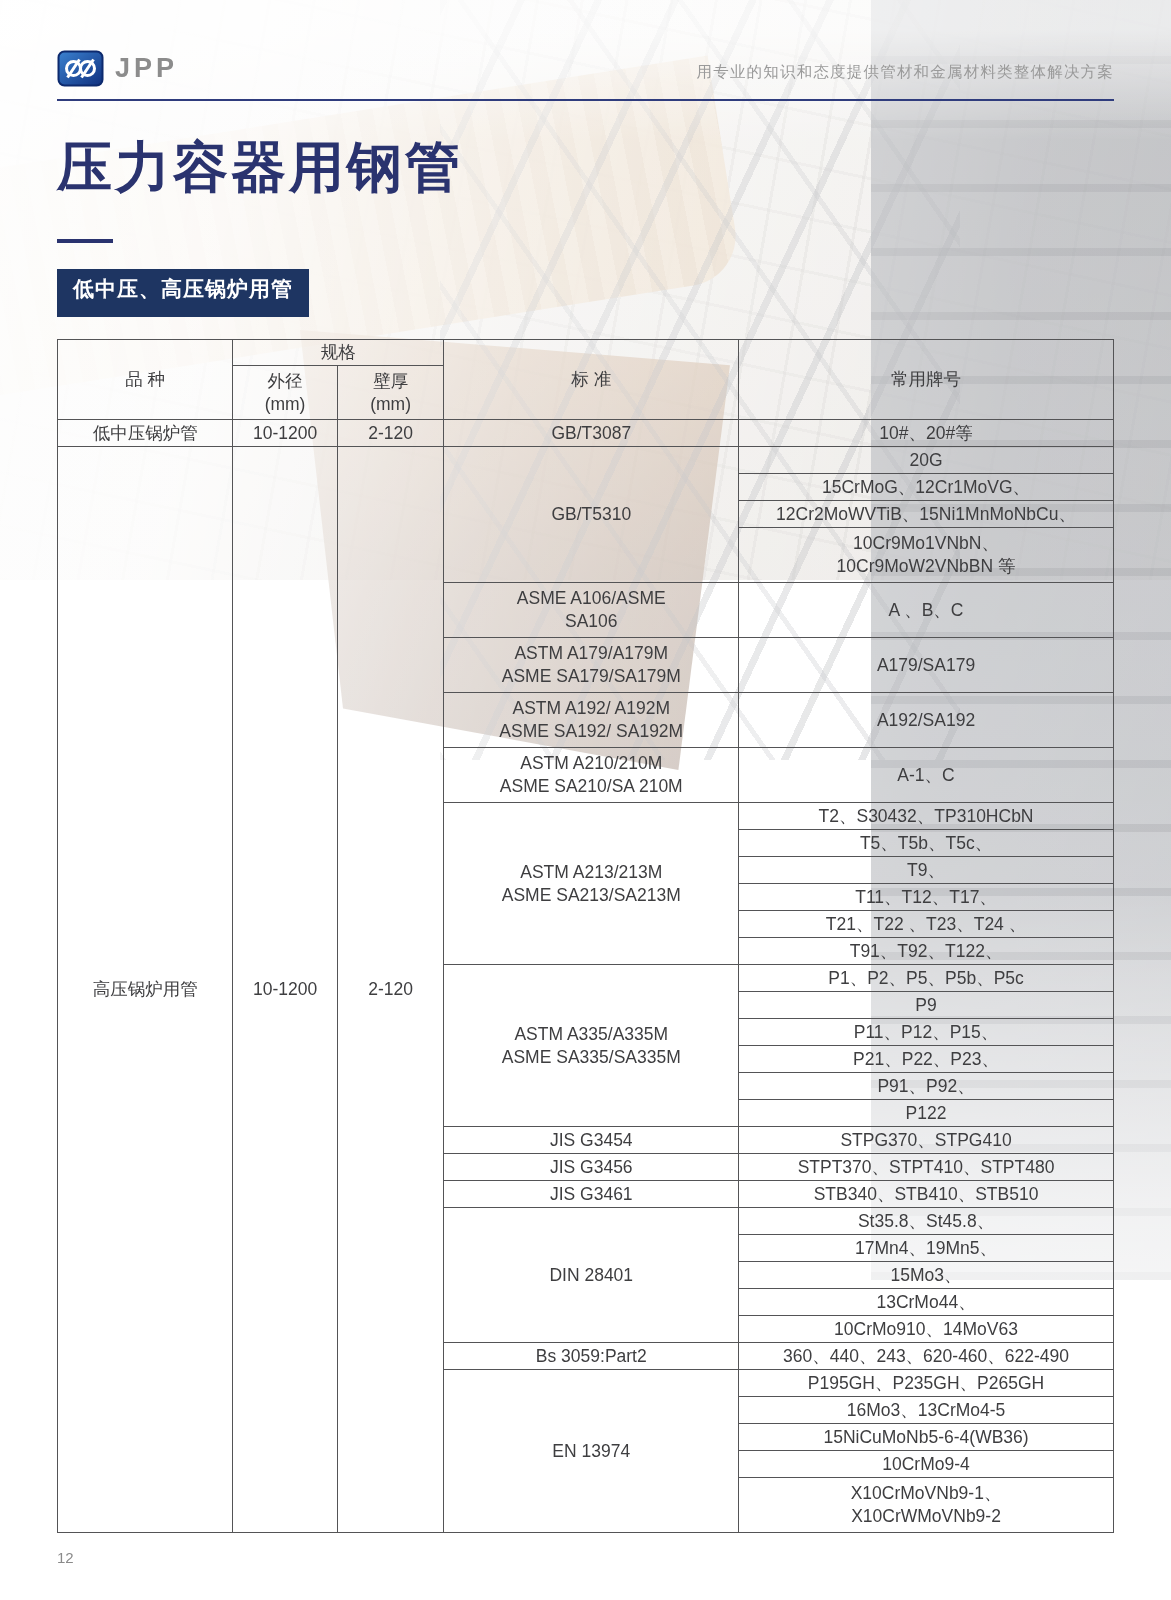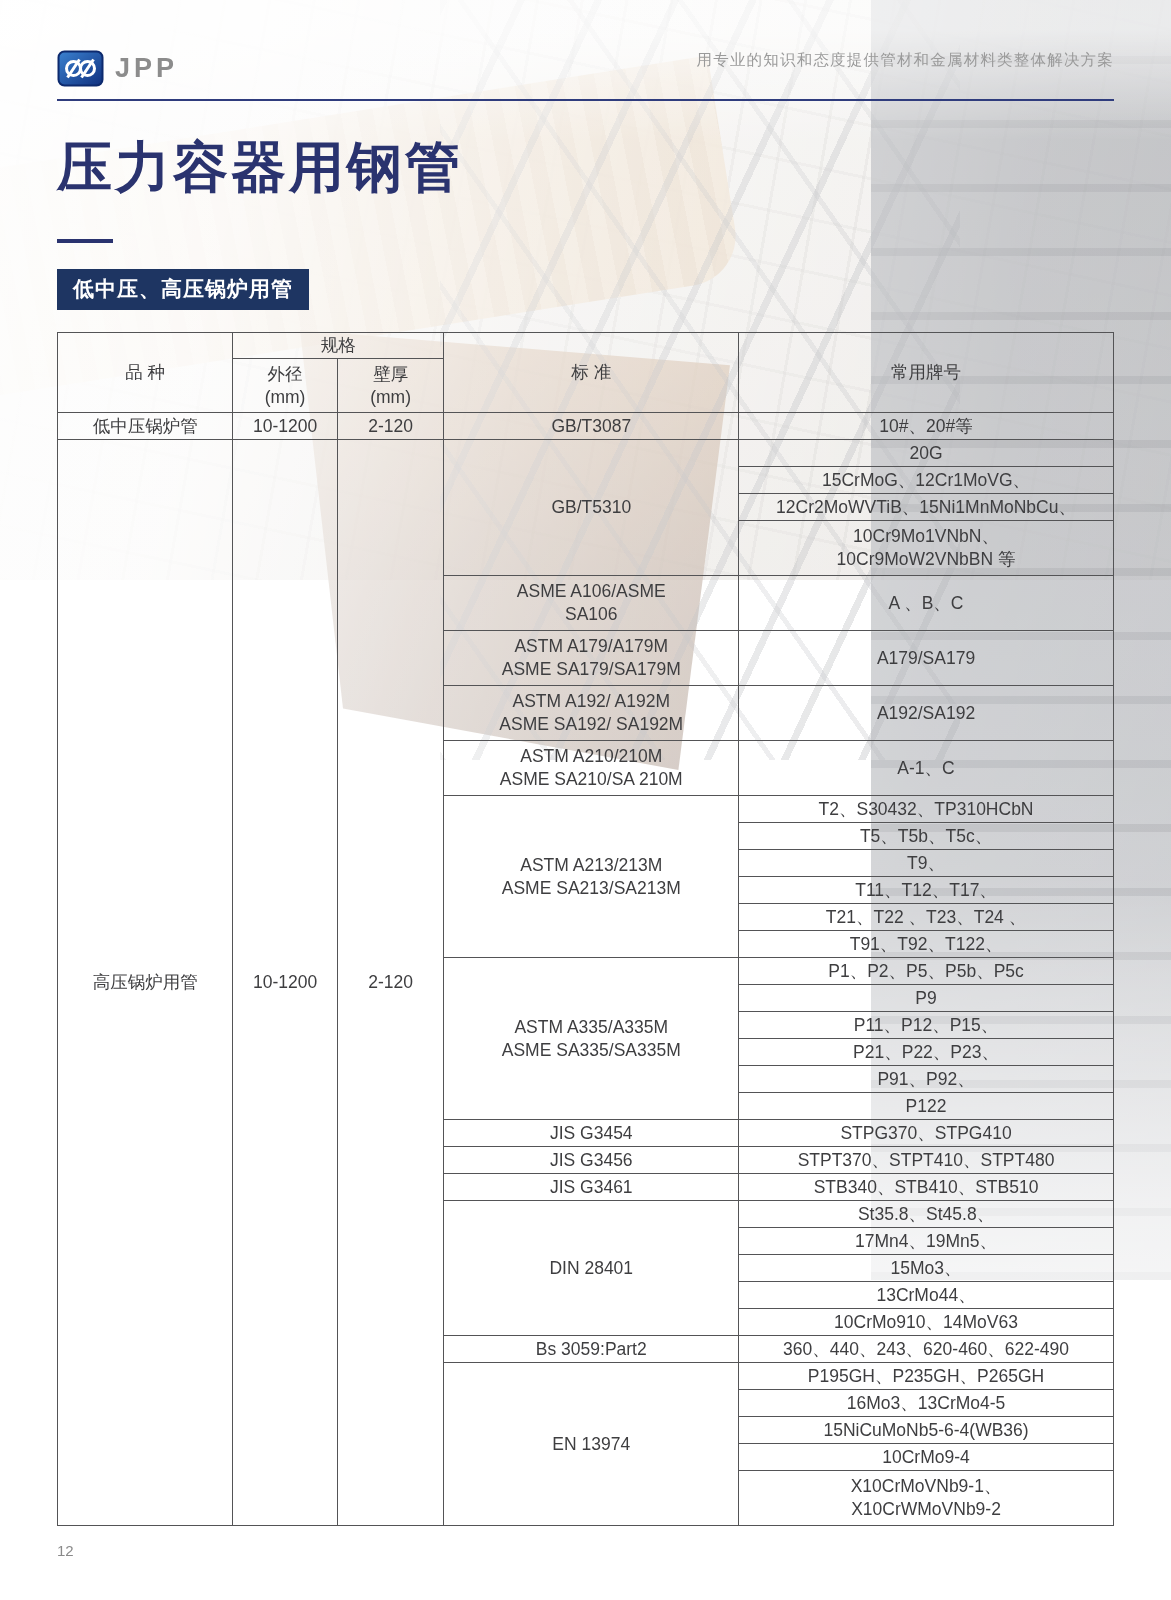--- a/index.html
+++ b/index.html
@@ -45,37 +45,37 @@
   .bg .veil{
     position:absolute;inset:0;
     background:
       linear-gradient(180deg, rgba(255,255,255,.20) 0 55%, rgba(255,255,255,.72) 76%, #ffffff 96%),
       linear-gradient(102deg, rgba(255,255,255,.97) 0%, rgba(255,255,255,.90) 18%, rgba(255,255,255,.66) 40%, rgba(255,255,255,.40) 72%, rgba(255,255,255,.32) 100%),
       linear-gradient(180deg, rgba(255,255,255,.65) 0 30px, rgba(255,255,255,0) 140px);
   }
   
   .content{position:relative;z-index:1;padding:0 57px;}
   header{
-    display:flex;justify-content:space-between;align-items:flex-start;
+    display:flex;justify-content:space-between;align-items:flex-end;
     padding-top:50px;padding-bottom:12px;
     border-bottom:2px solid #2f3c7d;
   }
   .brand{display:flex;align-items:center;}
   .brand .logo{display:inline-block;line-height:0;}
   .brand .brand-text{
     margin-left:11px;font-size:27px;font-weight:700;color:#8c8c8c;letter-spacing:4px;
   }
   .tagline{font-size:15.5px;color:#9a9a9a;letter-spacing:1.2px;margin-bottom:4px;}
   h1.title{
     margin:30px 0 8px 0;font-size:55px;font-weight:800;color:#2a336f;letter-spacing:3px;
   }
   .title-dash{width:56px;height:4px;background:#2a336f;margin-top:34px;}
   .badge{
     display:inline-block;margin-top:26px;background:#1e3562;color:#ffffff;
-    font-size:21px;font-weight:700;letter-spacing:1px;padding:6px 16px 7px 16px;text-align:right;
+    font-size:21px;font-weight:700;letter-spacing:1px;padding:6px 16px 14px 16px;text-align:right;
   }
   
   table.spec{
     width:100%;border-collapse:collapse;table-layout:fixed;
     margin-top:22px;font-size:17.5px;color:#3e3e40;
   }
   table.spec th, table.spec td{
     border:1px solid #545456;text-align:center;vertical-align:middle;
     padding:1px 4px;font-weight:400;white-space:pre-line;line-height:1.3;
   }

